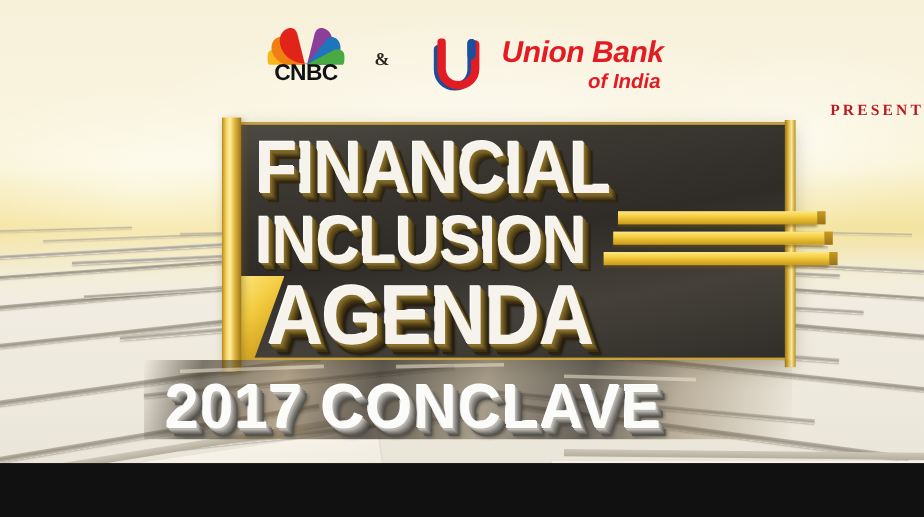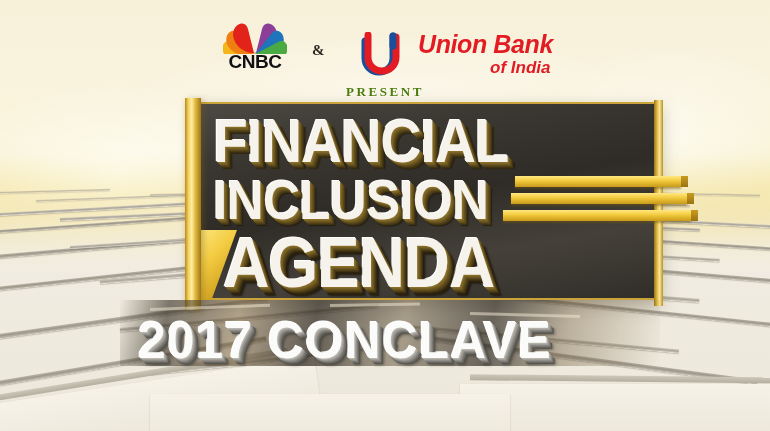--- a/index.html
+++ b/index.html
@@ -3,21 +3,21 @@
 <meta charset="utf-8">
 <style>
   html, body {
     margin: 0;
     padding: 0;
     background: #111;
   }
   #stage {
     position: relative;
     width: 770px;
-    height: 431px;
+    height: 386px;
     overflow: hidden;
     font-family: "Liberation Sans", sans-serif;
     background: #f3ecd2;
   }
 
   
   .bg-base {
     position: absolute; inset: 0;
     background:
       radial-gradient(ellipse 520px 230px at 52% 40%, rgba(255,255,255,0.80) 0%, rgba(255,255,255,0.0) 62%),
@@ -161,26 +161,26 @@
     font-weight: 700;
     font-style: italic;
     font-size: 17px;
     color: #e31b23;
     line-height: 1;
     white-space: nowrap;
   }
   .present {
     position: absolute;
     left: 0; right: 0; top: 84px;
-    text-align: center;
+    text-align: right;
     font-family: "Liberation Serif", serif;
     font-weight: 700;
     font-size: 13px;
     letter-spacing: 2.6px;
-    color: #4d7c0f;
+    color: #b91c1c;
     text-shadow: 0 1px 0 rgba(255,255,255,0.55);
   }
 
   
   .title-wrap {
     position: absolute;
     left: 152px; top: 102px;
     width: 496px; height: 206px; margin-left: 33px;
   }
   .dark-panel {

